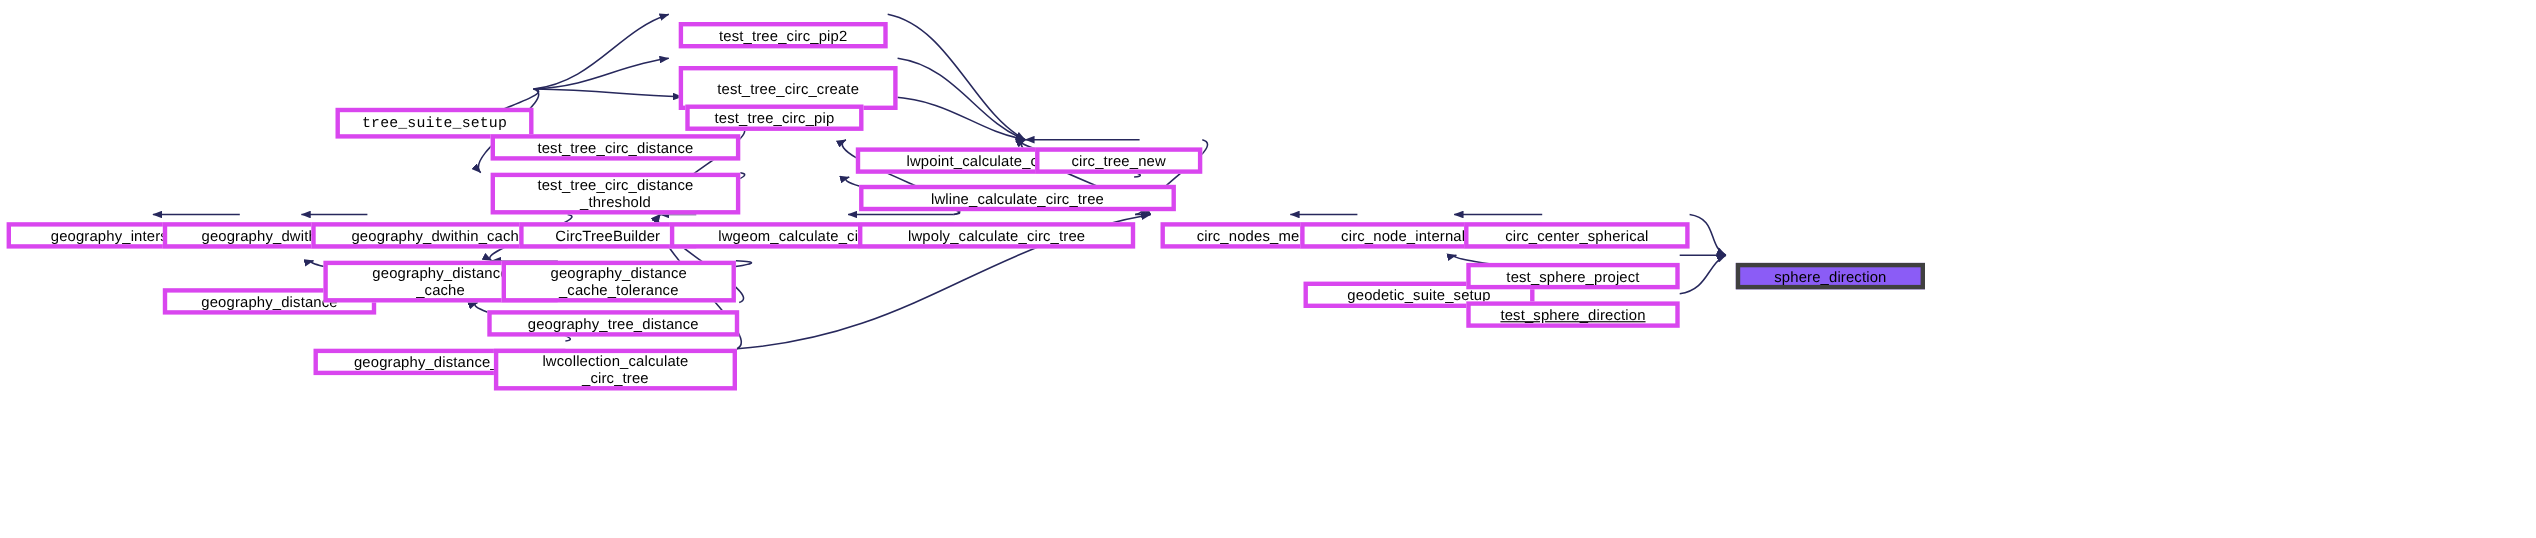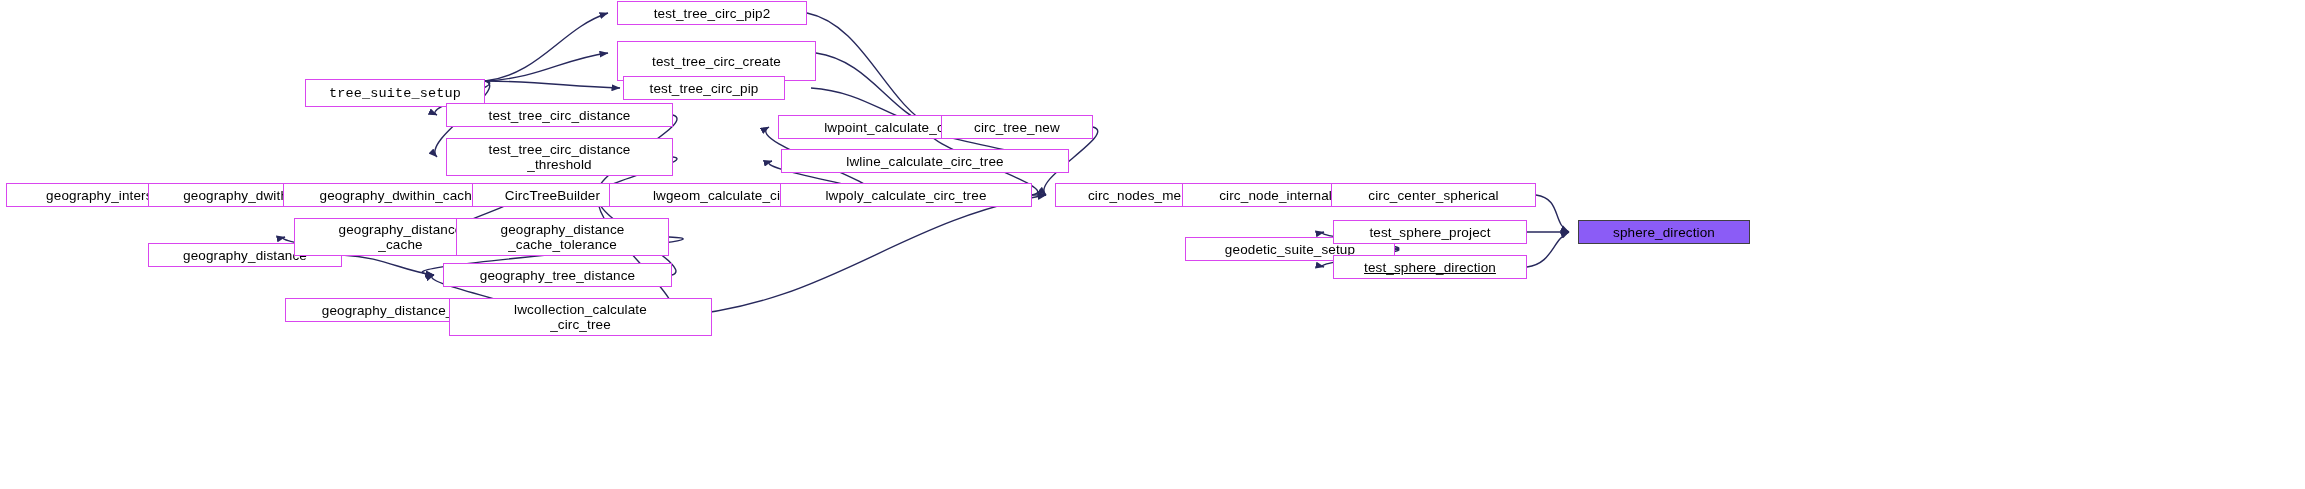--- a/index.html
+++ b/index.html
@@ -20,32 +20,33 @@
     position: absolute;
     left: 0;
     top: 0;
     width: 2305px;
     height: 489px;
     pointer-events: none;
   }
   .node {
     position: absolute;
     box-sizing: border-box;
-    border: 1px solid #d946ef;
+    border: 4px solid #d946ef;
     background: #ffffff;
     color: #000000;
     font-size: 13.5px;
     line-height: 15px;
     display: flex;
     align-items: center;
     justify-content: center;
     text-align: center;
     white-space: pre-line;
     letter-spacing: 0.01em;
     z-index: 5;
+    margin-top: 19px;
   }
   .node.highlight {
     background: #8b5cf6;
     border-color: #404040;
   }
   .node-label {
     display: block;
     padding: 0 6px;
   }
 </style>
@@ -101,21 +102,21 @@
       <div class="node" style="left: 6px; top: 183px; width: 212px; height: 24px;"><span class="node-label">geography_intersects</span></div>
       <div class="node" style="left: 148px; top: 183px; width: 186px; height: 24px;"><span class="node-label">geography_dwithin</span></div>
       <div class="node" style="left: 283px; top: 183px; width: 233px; height: 24px;"><span class="node-label">geography_dwithin_cache</span></div>
       <div class="node" style="left: 148px; top: 243px; width: 194px; height: 24px;"><span class="node-label">geography_distance</span></div>
       <div class="node" style="left: 294px; top: 218px; width: 213px; height: 38px;"><span class="node-label">geography_distance
 _cache</span></div>
       <div class="node" style="left: 285px; top: 298px; width: 229px; height: 24px;"><span class="node-label">geography_distance_tree</span></div>
       <div class="node" style="left: 456px; top: 218px; width: 213px; height: 38px;"><span class="node-label">geography_distance
 _cache_tolerance</span></div>
       <div class="node" style="left: 443px; top: 263px; width: 229px; height: 24px;"><span class="node-label">geography_tree_distance</span></div>
-      <div class="node" style="left: 449px; top: 298px; width: 263px; height: 38px;"><span class="node-label">lwcollection_calculate
+      <div class="node" style="left: 449px; top: 298px; width: 221px; height: 38px;"><span class="node-label">lwcollection_calculate
 _circ_tree</span></div>
       <div class="node" style="left: 305px; top: 79px; width: 180px; height: 28px; font-family: Liberation Mono, monospace;"><span class="node-label">tree_suite_setup</span></div>
       <div class="node" style="left: 446px; top: 103px; width: 227px; height: 24px;"><span class="node-label">test_tree_circ_distance</span></div>
       <div class="node" style="left: 446px; top: 138px; width: 227px; height: 38px;"><span class="node-label">test_tree_circ_distance
 _threshold</span></div>
       <div class="node" style="left: 472px; top: 183px; width: 161px; height: 24px;"><span class="node-label">CircTreeBuilder</span></div>
       <div class="node" style="left: 617px; top: 1px; width: 190px; height: 24px;"><span class="node-label">test_tree_circ_pip2</span></div>
       <div class="node" style="left: 617px; top: 41px; width: 199px; height: 40px;"><span class="node-label">test_tree_circ_create</span></div>
       <div class="node" style="left: 623px; top: 76px; width: 162px; height: 24px;"><span class="node-label">test_tree_circ_pip</span></div>
       <div class="node" style="left: 609px; top: 183px; width: 258px; height: 24px;"><span class="node-label">lwgeom_calculate_circ_tree</span></div>

